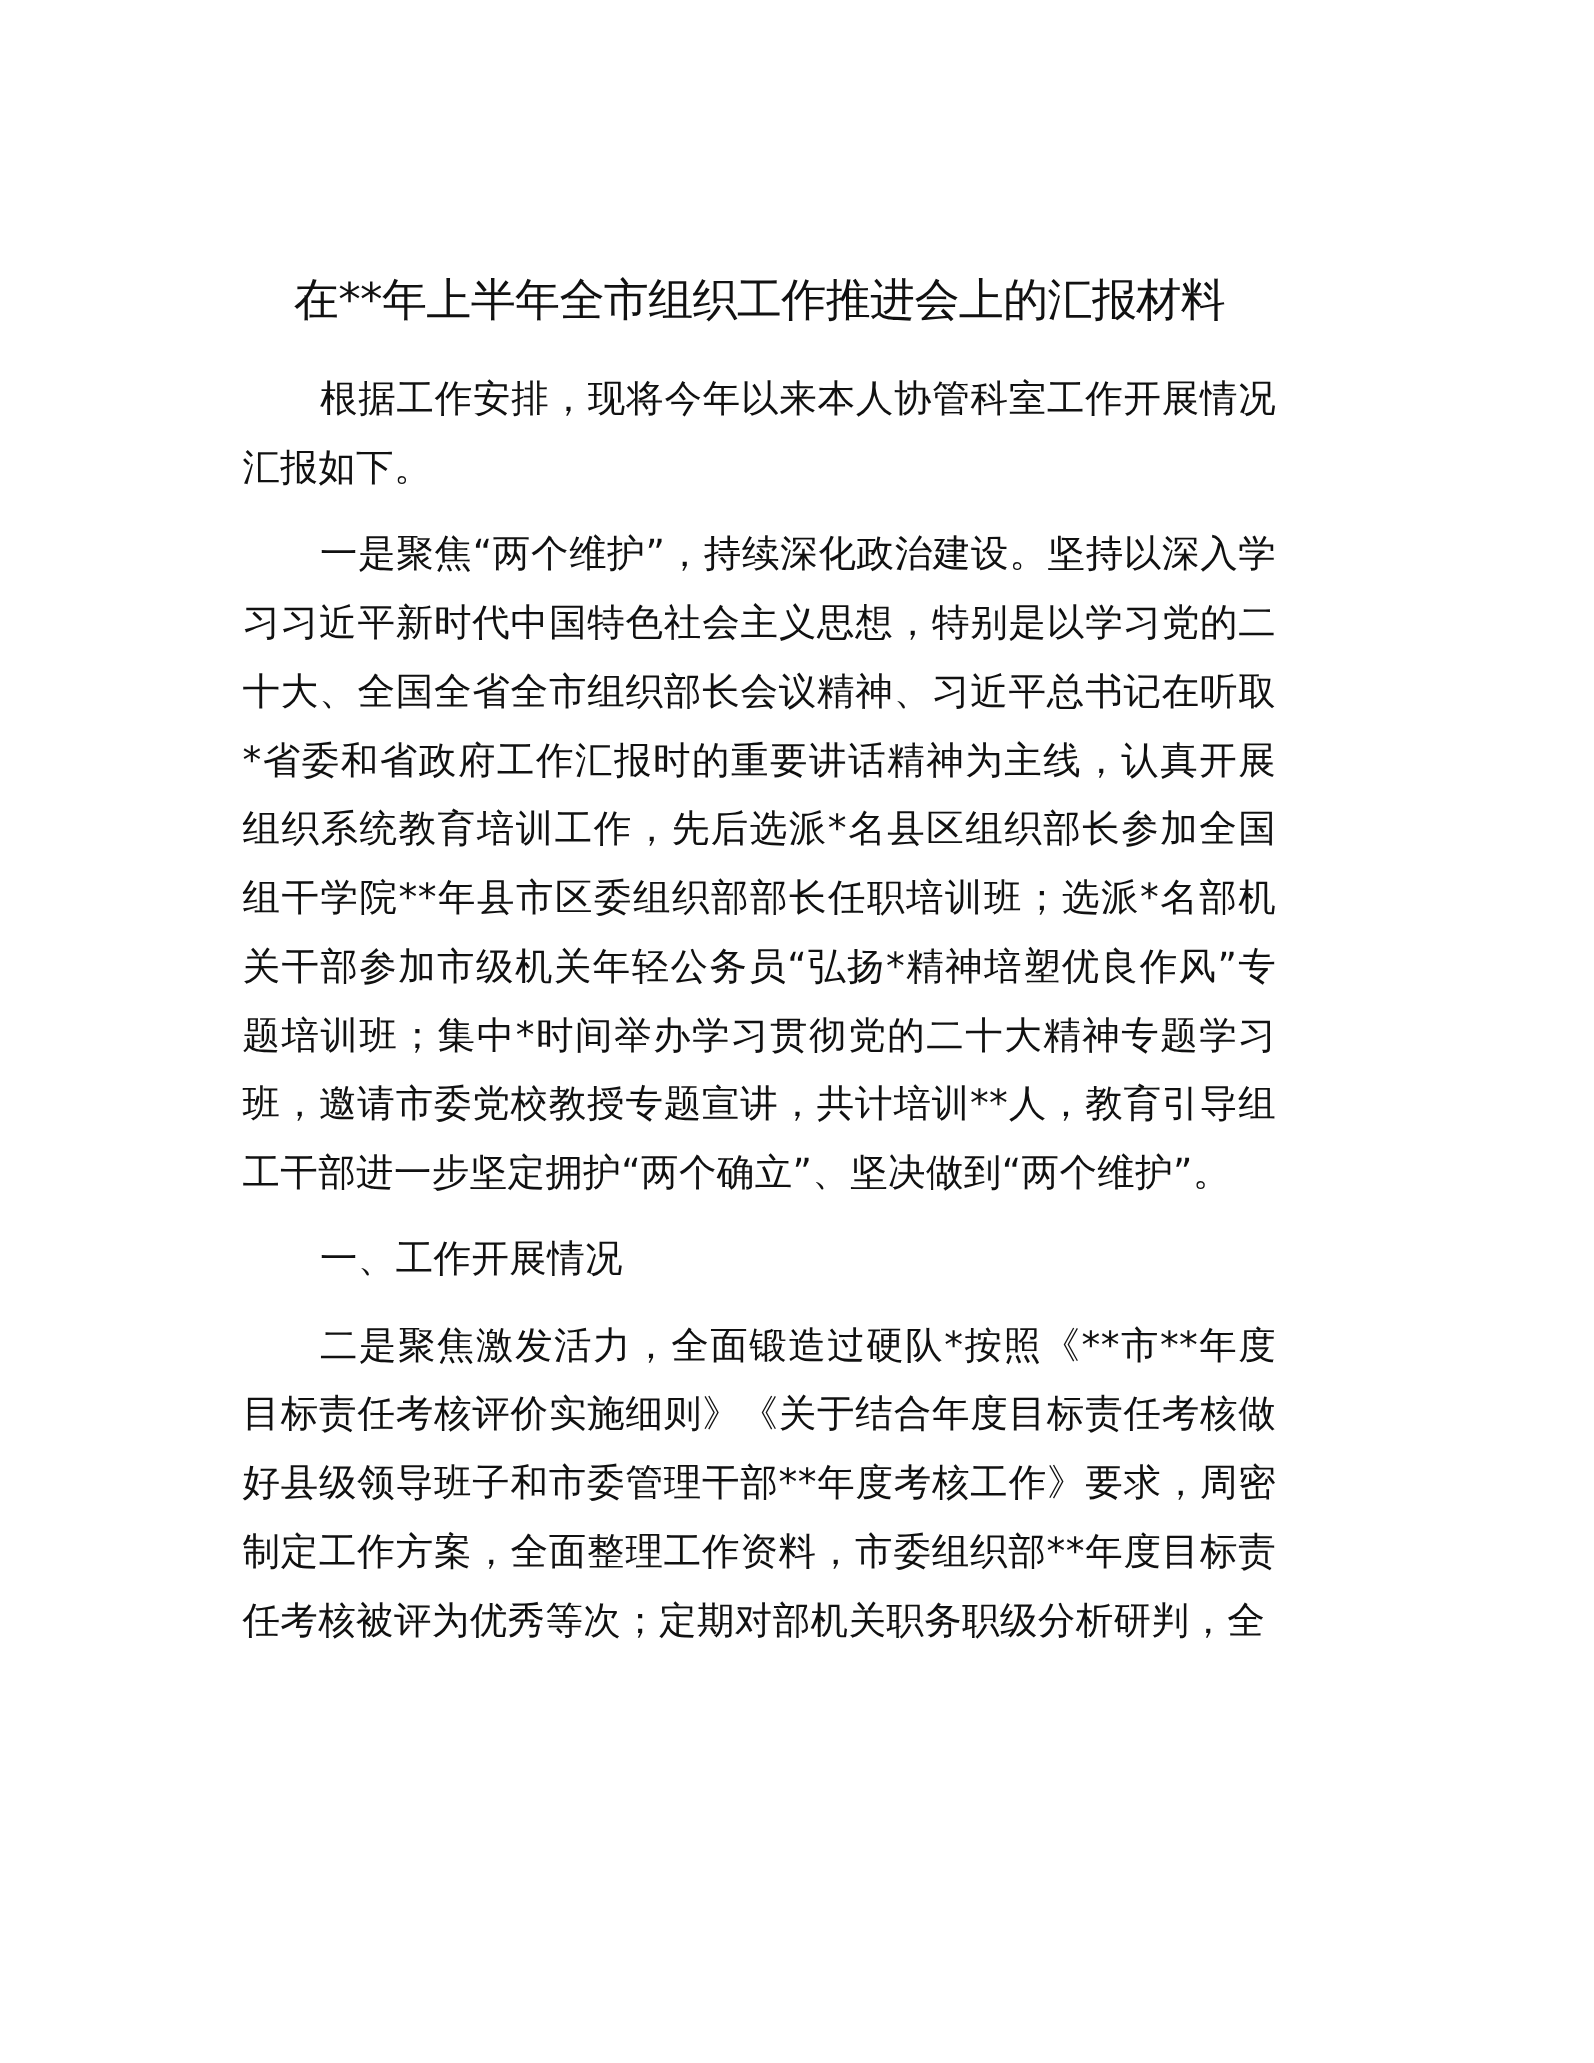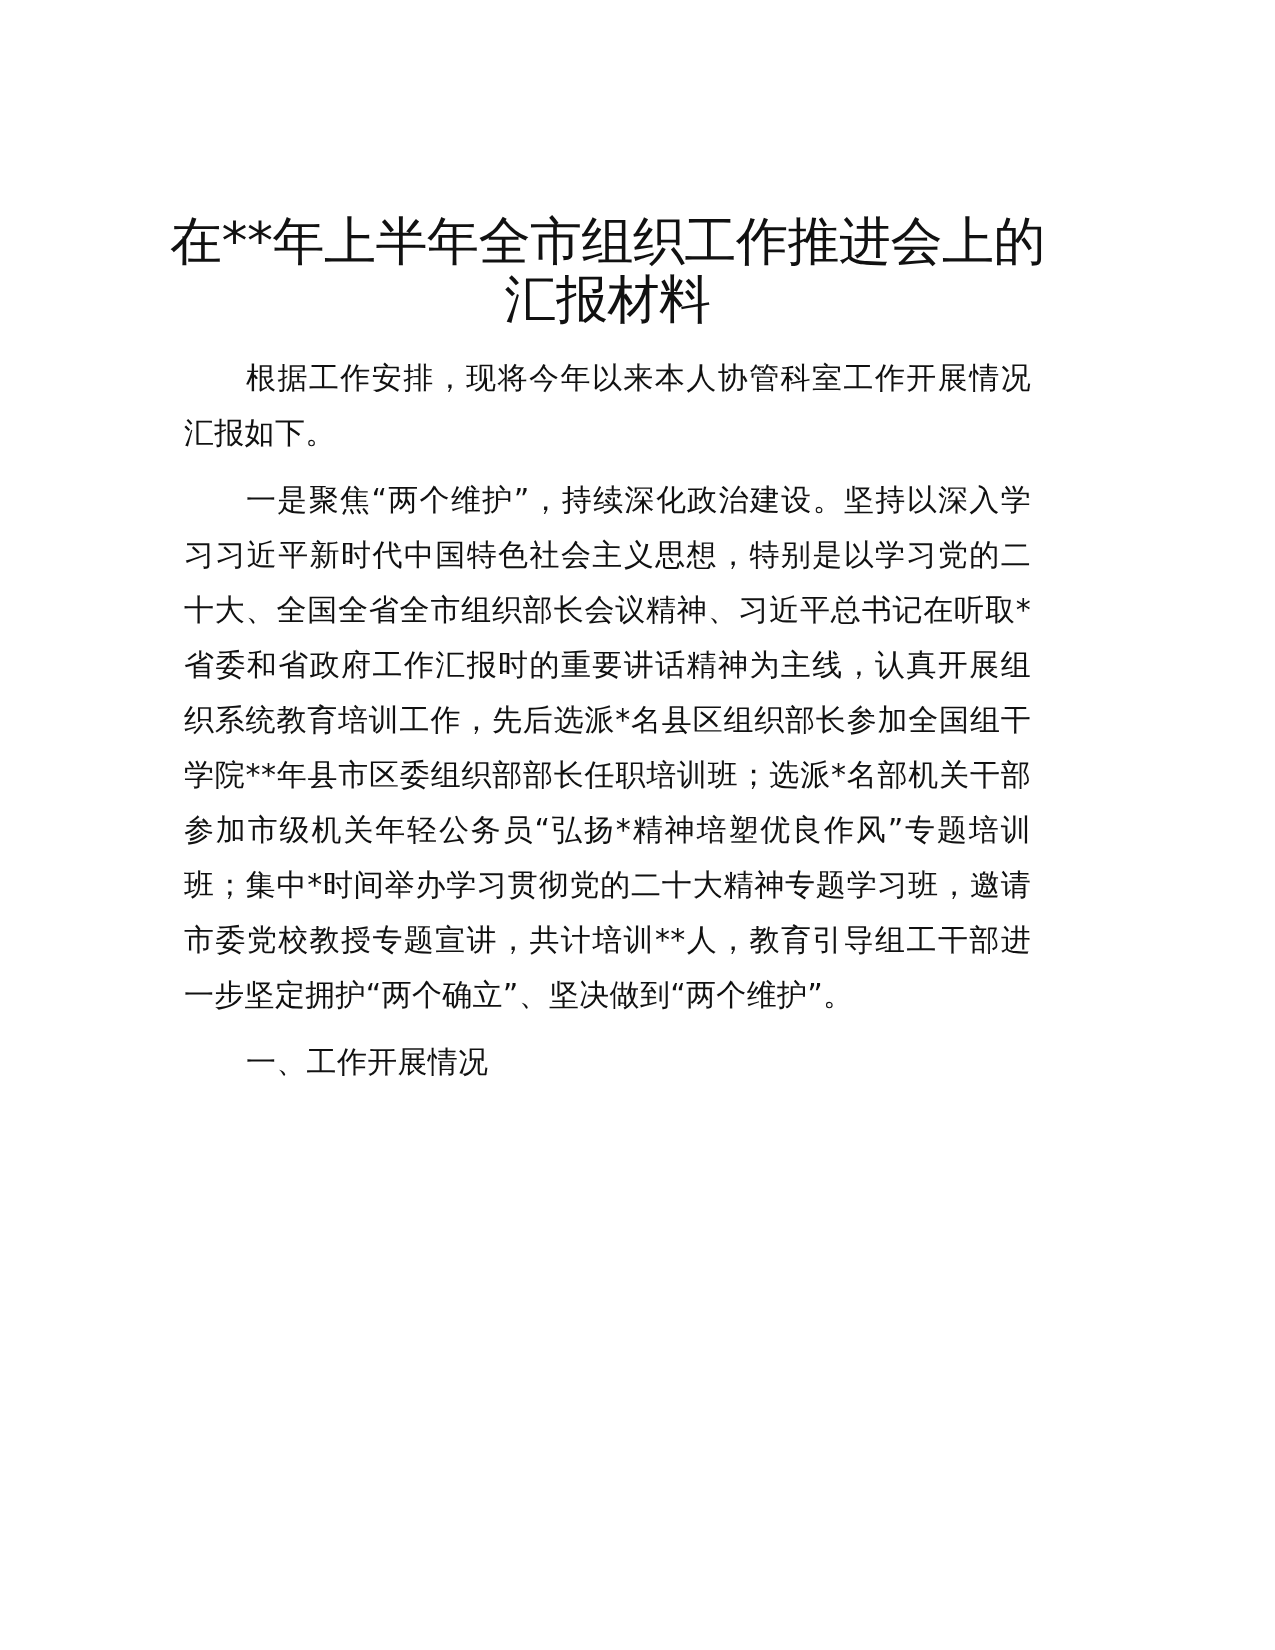--- a/index.html
+++ b/index.html
@@ -15,31 +15,31 @@
       font-family: "DejaVu Sans", "Liberation Sans", sans-serif;
       color: #111111;
     }
     .page {
       position: absolute;
       left: 180px;
       top: 212px;
       width: 855px;
     }
     .title {
-      font-size: 52px;
+      font-size: 36px;
       line-height: 58px;
       text-align: center;
       font-weight: normal;
       margin: 0 -12px 0 -12px;
       letter-spacing: -0.5px;
     }
     .para {
       font-size: 30px;
       line-height: 55px;
-      margin: 4px;
+      margin: 14px;
       text-align: justify;
       text-indent: 62px;
       letter-spacing: 0.3px;
     }
     .intro { margin-top: 22px; }
     .heading { margin-top: 12px; }
     .p1 { margin-top: 12px; }
     .p2 { margin-top: 12px; }
   </style>
 </head>
@@ -47,13 +47,14 @@
 
 <div class="page">
   <h1 class="title">在**年上半年全市组织工作推进会上的汇报材料</h1>
 
   <p class="para intro">根据工作安排，现将今年以来本人协管科室工作开展情况汇报如下。</p>
 
   <p class="para p1">一是聚焦“两个维护”，持续深化政治建设。坚持以深入学习习近平新时代中国特色社会主义思想，特别是以学习党的二十大、全国全省全市组织部长会议精神、习近平总书记在听取*省委和省政府工作汇报时的重要讲话精神为主线，认真开展组织系统教育培训工作，先后选派*名县区组织部长参加全国组干学院**年县市区委组织部部长任职培训班；选派*名部机关干部参加市级机关年轻公务员“弘扬*精神培塑优良作风”专题培训班；集中*时间举办学习贯彻党的二十大精神专题学习班，邀请市委党校教授专题宣讲，共计培训**人，教育引导组工干部进一步坚定拥护“两个确立”、坚决做到“两个维护”。</p>
 
   <p class="para heading">一、工作开展情况</p>
 
+  <p class="para p2">二是聚焦激发活力，全面锻造过硬队*按照《**市**年度目标责任考核评价实施细则》《关于结合年度目标责任考核做好县级领导班子和市委管理干部**年度考核工作》要求，周密制定工作方案，全面整理工作资料，市委组织部**年度目标责任考核被评为优秀等次；定期对部机关职务职级分析研判，全</p>
 </div>
 
 </body></html>

